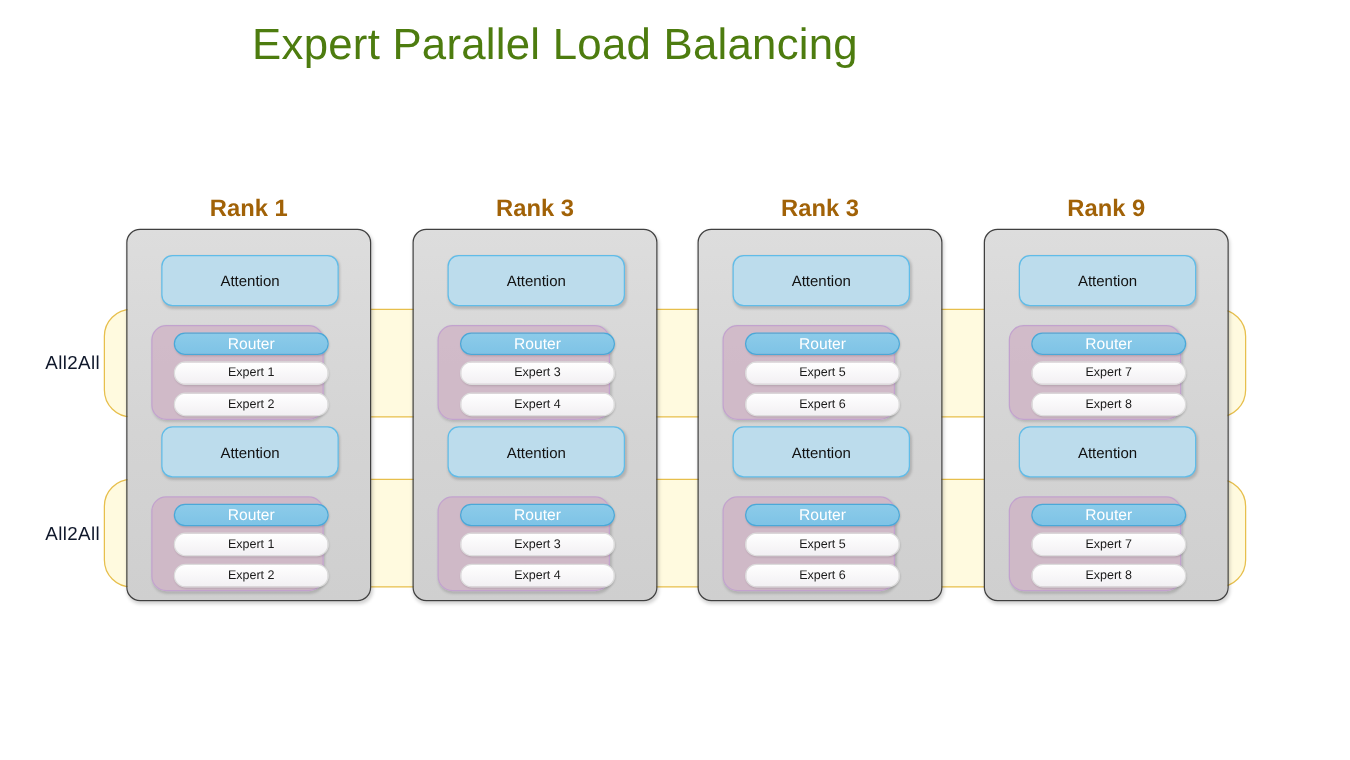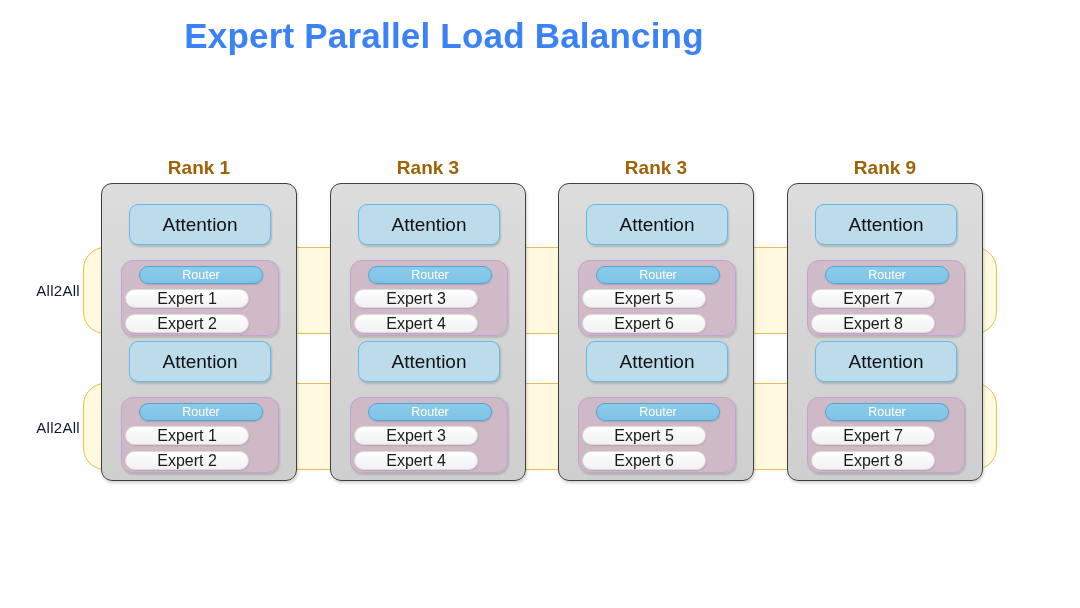--- a/index.html
+++ b/index.html
@@ -16,22 +16,22 @@
   }
 
   
   #page-title {
     position: absolute;
     left: 0;
     top: 16px;
     width: 888px;
     text-align: center;
     font-size: 35px;
-    font-weight: bold;
-    color: #3b82f6;
+    font-weight: normal;
+    color: #4d7c0f;
     letter-spacing: 0.2px;
   }
 
   
   #diagram {
     position: absolute;
     left: 0;
     top: 0;
     width: 1080px;
     height: 608px;
@@ -104,34 +104,34 @@
   .attention-box {
     position: absolute;
     left: 27px;
     width: 142px;
     height: 41px;
     box-sizing: border-box;
     border: 1.5px solid #60bce8;
     border-radius: 9px;
     background: #bcdcec;
     color: #111111;
-    font-size: 19px;
+    font-size: 12px;
     display: flex;
     align-items: center;
     justify-content: center;
     box-shadow: 1px 1.5px 2px rgba(0,0,0,0.16);
   }
   .attn-1 { top: 20px; }
   .attn-2 { top: 157px; }
 
   
   .moe-box {
     position: absolute;
     left: 19px;
-    width: 158px;
+    width: 138px;
     height: 76px;
     box-sizing: border-box;
     border: 1.5px solid #c2a2ce;
     border-radius: 12px;
     background: rgba(206,178,196,0.78);
     box-shadow: 1px 1.5px 2px rgba(0,0,0,0.14);
     padding-top: 5px;
   }
   .moe-1 { top: 76px; }
   .moe-2 { top: 213px; }
@@ -148,29 +148,29 @@
     background: linear-gradient(180deg, #8ccbe9 0%, #7ec3e6 100%);
     color: #ffffff;
     font-size: 12.5px;
     display: flex;
     align-items: center;
     justify-content: center;
     box-shadow: 0.5px 1px 1.5px rgba(0,0,0,0.14);
   }
   .expert-pill {
     position: absolute;
-    left: 3px;
+    left: 17px;
     width: 124px;
     height: 19px;
     box-sizing: border-box;
     border: 1px solid #dcdcdc;
     border-radius: 10px;
     background: linear-gradient(180deg, #ffffff 0%, #f2f0f3 100%);
     color: #1a1a1a;
-    font-size: 16px;
+    font-size: 10px;
     display: flex;
     align-items: center;
     justify-content: center;
     box-shadow: 0.5px 1px 1.5px rgba(0,0,0,0.12);
   }
   .expert-a { top: 28px; }
   .expert-b { top: 53px; text-align: right; }
 </style>
 </head>
 <body>

